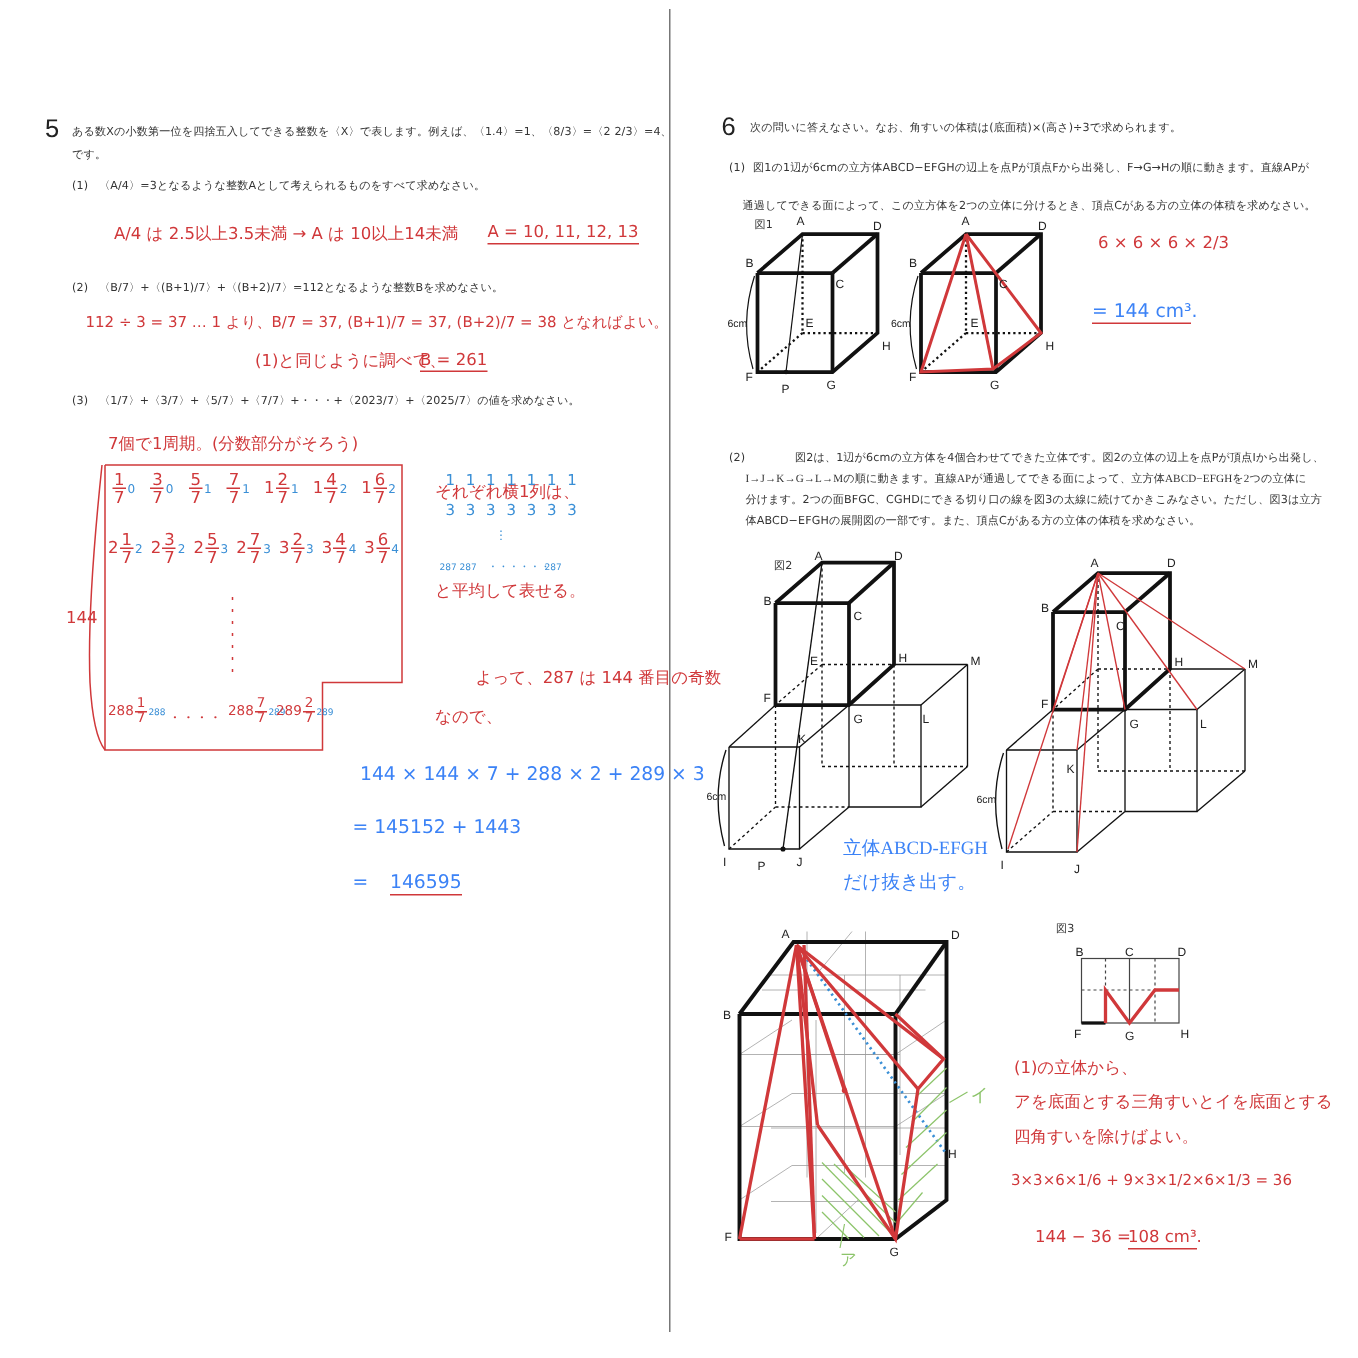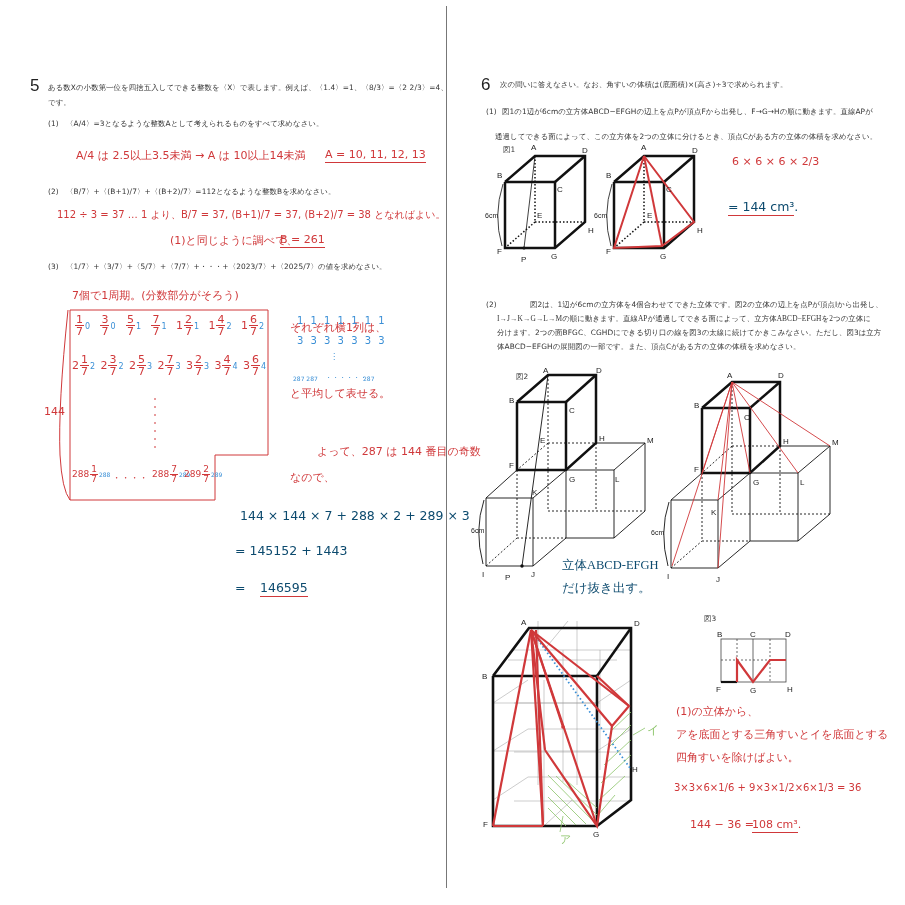--- a/index.html
+++ b/index.html
@@ -5,21 +5,21 @@
   html, body { margin: 0; padding: 0; }
   body {
     width: 905px; height: 905px; background: #ffffff; position: relative; overflow: hidden;
     font-family: "DejaVu Sans", sans-serif; color: #222;
   }
   .abs { position: absolute; white-space: nowrap; }
   .divider { position: absolute; left: 446px; top: 6px; width: 1px; height: 882px; background: #777; }
   .qnum { font-size: 17px; font-family: "Liberation Sans", sans-serif; color: #222; }
   .print { font-size: 7.4px; color: #333; letter-spacing: 0.1px; }
   .hw { font-size: 11px; color: #d0383a; font-family: "DejaVu Sans", sans-serif; }
-  .hw-big { font-size: 12.5px; color: #0c4a6e; }
+  .hw-big { font-size: 12.5px; color: #3b82f6; }
   .hw-blue { color: #3a8fd6; font-size: 8px; }
   .hw-green { color: #8cc46a; }
   .ul { border-bottom: 1.3px solid #d0383a; padding-bottom: 1px; }
   svg { position: absolute; overflow: visible; }
   .frac { display: inline-flex; flex-direction: column; align-items: center; vertical-align: middle; line-height: 1; margin: 0 1px; }
   .frac .n { border-bottom: 1px solid currentColor; padding: 0 1px; }
   .lbl { font-family: "Liberation Sans", sans-serif; font-size: 8px; fill: #222; }
 </style>
 </head>
 <body>

